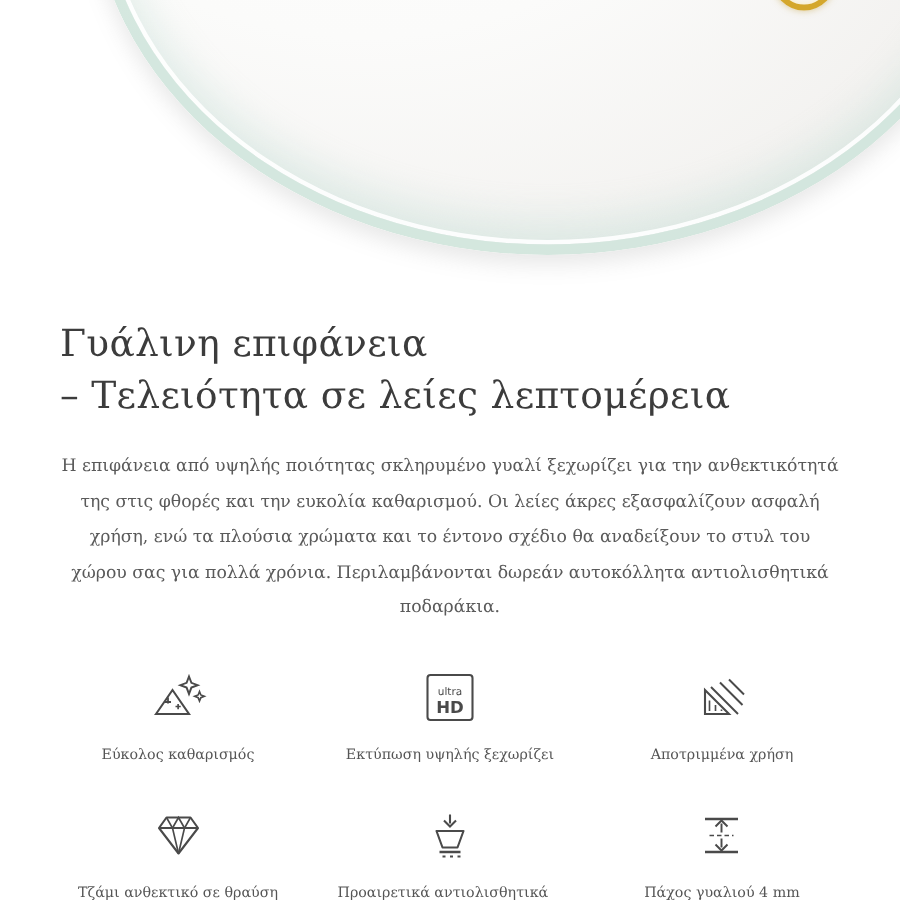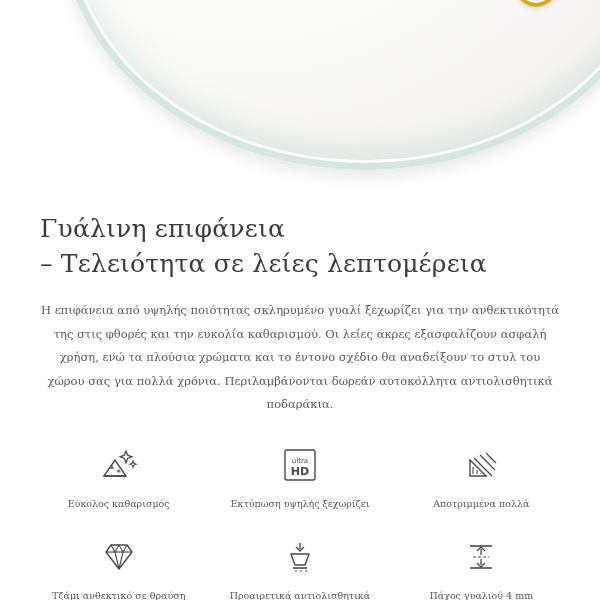--- a/index.html
+++ b/index.html
@@ -115,21 +115,21 @@
     display: flex;
     align-items: center;
     justify-content: center;
     margin-bottom: 10px;
   }
   .feature-label {
     font-family: "DejaVu Serif", serif;
     font-size: 9.5px;
     line-height: 1.5;
     color: #555555;
-    text-align: center;
+    text-align: left;
     max-width: 150px;
   }
   svg { display: block; }
 </style>
 </head>
 <body>
 
 <div class="page">
 
   <div class="hero">
@@ -182,21 +182,21 @@
         <svg width="42" height="42" viewBox="0 0 42 42">
           <path d="M10 32 L10 16 L26 32 Z" fill="none" stroke="#4a4a4a" stroke-width="1.4"></path>
           <path d="M13 30 L13 23" stroke="#4a4a4a" stroke-width="1.1"></path>
           <path d="M17 30 L17 26" stroke="#4a4a4a" stroke-width="1.1"></path>
           <path d="M21 30 L21 29" stroke="#4a4a4a" stroke-width="1.1"></path>
           <path d="M14 14 L32 32" stroke="#4a4a4a" stroke-width="1.3"></path>
           <path d="M20 11 L35 26" stroke="#4a4a4a" stroke-width="1.3"></path>
           <path d="M26 9 L36 19" stroke="#4a4a4a" stroke-width="1.3"></path>
         </svg>
       </div>
-      <div class="feature-label">Αποτριμμένα πολλά</div>
+      <div class="feature-label">Αποτριμμένα χρήση</div>
     </div>
 
     <div class="feature">
       <div class="feature-icon">
         <svg width="42" height="42" viewBox="0 0 42 42">
           <path d="M8 16 L13 9 L29 9 L34 16 L21 33 Z" fill="none" stroke="#4a4a4a" stroke-width="1.4" stroke-linejoin="round"></path>
           <path d="M8 16 L34 16" stroke="#4a4a4a" stroke-width="1.2"></path>
           <path d="M13 9 L17 16 L21 33" stroke="#4a4a4a" stroke-width="1.1" fill="none"></path>
           <path d="M29 9 L25 16 L21 33" stroke="#4a4a4a" stroke-width="1.1" fill="none"></path>
           <path d="M17 16 L21 9 L25 16" stroke="#4a4a4a" stroke-width="1.1" fill="none"></path>

